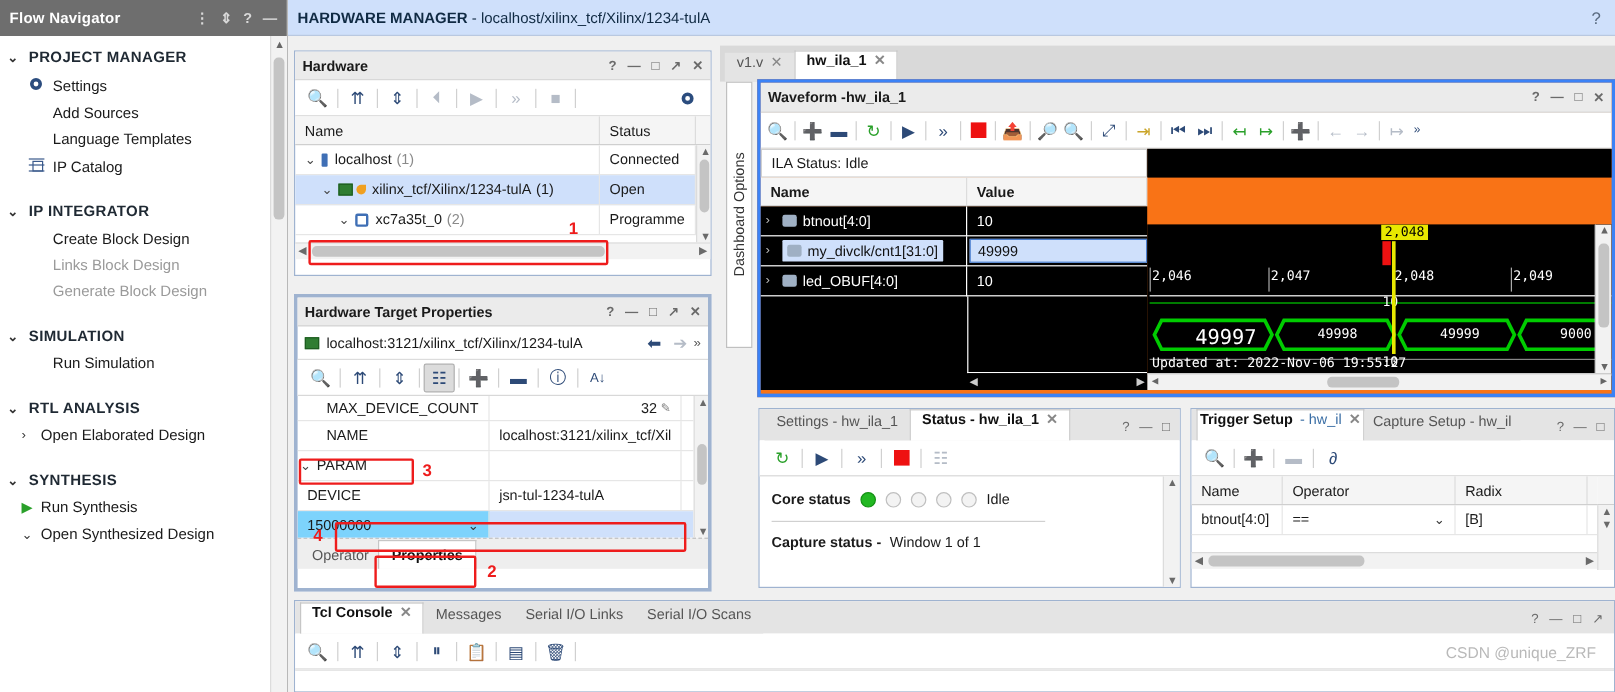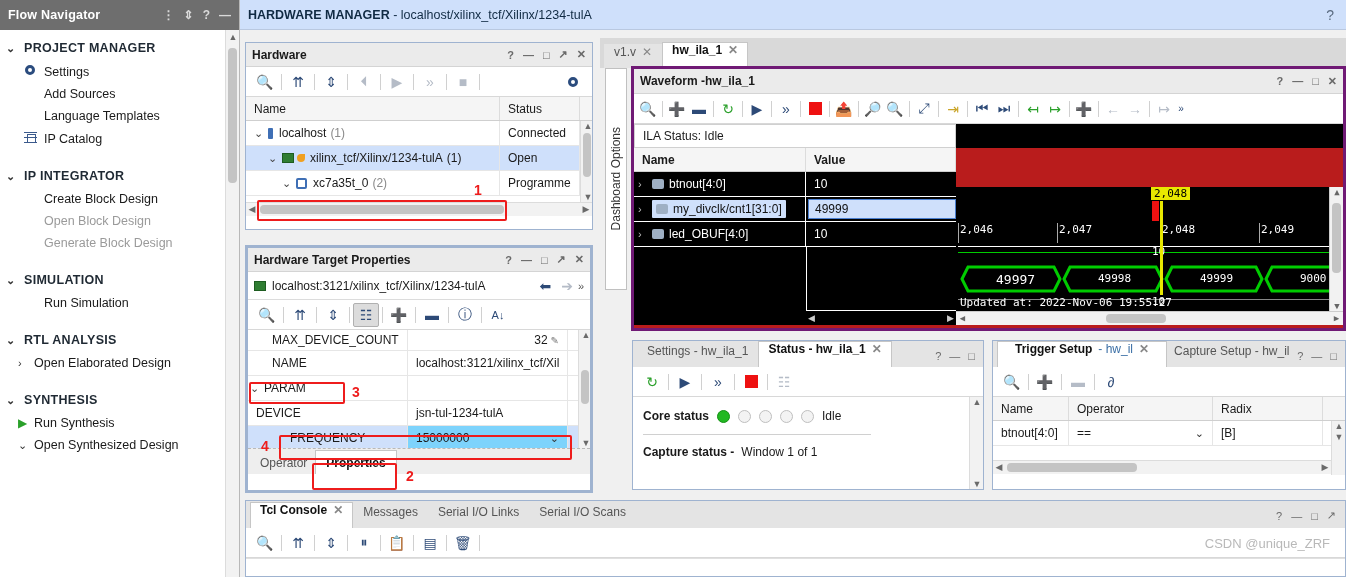--- a/index.html
+++ b/index.html
@@ -123,21 +123,21 @@
   
   .tabstrip { height: 27px; background: #e4e4e4; display: flex; align-items: flex-end; padding-left: 4px; }
   .tab {
     height: 24px; display: flex; align-items: flex-start; gap: 6px; padding: 0 9px;
     font-size: 12px; color: #555; background: #e4e4e4; border: 1px solid transparent;
   }
   .tab.active { background: #ffffff; color: #111; font-weight: bold; border: 1px solid #c6c6c6; border-bottom: none; height: 26px;}
   .tab .x { color: #888; font-size: 12px; }
 
   
-  .wfbox { position: absolute; border: 3px solid #701a75; background: #b91c1c; }
+  .wfbox { position: absolute; border: 3px solid #3b82f6; background: #f97316; }
   .wavearea { background: #000000; position: relative; overflow: hidden;
     font-family: "DejaVu Sans Mono", monospace; font-size: 11px; color: #ffffff; margin-top: 39px; }
 
   .dot { width: 13px; height: 13px; border-radius: 50%; border: 1px solid #bfbfbf; background: #f3f3f3; display:inline-block;}
   .dot.on { background: #22b822; border-color: #149114; }
 
   .vtab {
     position: absolute; background: #ffffff; border: 1px solid #c0c0c0;
     display: flex; align-items: center; justify-content: center;
   }
@@ -186,21 +186,21 @@
       <div class="fn-group" style="margin-top:14px">
         <span class="chev">⌄</span>
         <span>IP INTEGRATOR</span>
       </div>
       <div class="fn-item">
         <span class="gly"></span>
         <span>Create Block Design</span>
       </div>
       <div class="fn-item dim">
         <span class="gly"></span>
-        <span>Open Block Design</span>
+        <span>Links Block Design</span>
       </div>
       <div class="fn-item dim">
         <span class="gly"></span>
         <span>Generate Block Design</span>
       </div>
 
       <div class="fn-group" style="margin-top:14px">
         <span class="chev">⌄</span>
         <span>SIMULATION</span>
       </div>
@@ -382,21 +382,20 @@
               <span style="width:14px;color:#444;font-size:11px">⌄</span>
               <span>PARAM</span>
             </div>
             <div class="td" style="width:160px"></div>
           </div>
           <div class="trow">
             <div class="td" style="width:160px;">DEVICE</div>
             <div class="td" style="width:160px">jsn-tul-1234-tulA</div>
           </div>
           <div class="trow sel">
-            <div class="td" style="width:160px;padding-left:42px">FREQUENCY</div>
             <div class="td" style="width:160px;background:#7dd3fc">
               <span>15000000</span>
               <span style="flex:1"></span>
               <span style="color:#333;font-size:11px">⌄</span>
             </div>
           </div>
         </div>
         <div class="vscroll" style="width:12px">
           <div class="a" style="top:0">▲</div>
           <div class="thumb" style="top:40px;height:34px;left:1.5px;width:8px"></div>
@@ -557,21 +556,21 @@
 
           <div style="position:absolute;left:2px;right:0;top:65px;height:1px;background:#00cc00"></div>
           <div style="position:absolute;left:196px;top:58px;color:#ffffff;font-family:'DejaVu Sans Mono',monospace;font-size:11px">10</div>
 
           <svg style="position:absolute;left:2px;top:78px;" width="380" height="28">
             <polygon points="4,14 10,2 96,2 102,14 96,26 10,26" fill="none" stroke="#00cc00" stroke-width="3"></polygon>
             <polygon points="106,14 112,2 198,2 204,14 198,26 112,26" fill="none" stroke="#00cc00" stroke-width="3"></polygon>
             <polygon points="208,14 214,2 298,2 304,14 298,26 214,26" fill="none" stroke="#00cc00" stroke-width="3"></polygon>
             <polygon points="308,14 314,2 400,2 400,26 314,26" fill="none" stroke="#00cc00" stroke-width="3"></polygon>
           </svg>
-          <span style="position:absolute;left:40px;top:85px;color:#fff;font-family:'DejaVu Sans Mono',monospace;font-size:13px">49997</span>
+          <span style="position:absolute;left:40px;top:85px;color:#fff;font-family:'DejaVu Sans Mono',monospace;font-size:17px">49997</span>
           <span style="position:absolute;left:142px;top:85px;color:#fff;font-family:'DejaVu Sans Mono',monospace;font-size:11px">49998</span>
           <span style="position:absolute;left:244px;top:85px;color:#fff;font-family:'DejaVu Sans Mono',monospace;font-size:11px">49999</span>
           <span style="position:absolute;left:344px;top:85px;color:#fff;font-family:'DejaVu Sans Mono',monospace;font-size:11px">9000</span>
 
           <div style="position:absolute;left:2px;right:0;top:112px;height:1px;background:#888"></div>
           <div style="position:absolute;left:196px;top:108px;color:#ffffff;font-family:'DejaVu Sans Mono',monospace;font-size:11px">10</div>
           <div style="position:absolute;left:2px;right:0;top:125px;height:1px;background:#ffffff"></div>
 
           <div style="position:absolute;left:4px;bottom:16px;color:#ffffff;font-family:'DejaVu Sans Mono',monospace;font-size:11px">Updated at: 2022-Nov-06 19:55:27</div>
 
@@ -636,21 +635,21 @@
         </div>
         <div class="vscroll">
           <div class="a" style="top:0">▲</div>
           <div class="a" style="bottom:0">▼</div>
         </div>
       </div>
     </div>
 
     <div class="panel" style="left:752px; top:340px; width:354px; height:150px;">
       <div class="tabstrip" style="height:26px;background:#e4e4e4">
-        <div class="tab active" style="padding:0 17px">
+        <div class="tab active" style="padding:0 2px">
           <span>Trigger Setup</span>
             <span style="font-weight:normal;color:#3a6ea5"> - hw_il</span>
           <span class="x">✕</span>
         </div>
         <div class="tab" style="padding:0 6px">
           <span>Capture Setup - hw_il</span>
         </div>
         <span style="flex:1"></span>
         <span class="wb" style="color:#6a6a6a;font-size:11px;margin-right:8px;margin-bottom:5px">?</span>
         <span class="wb" style="color:#6a6a6a;font-size:11px;margin-right:8px;margin-bottom:5px">—</span>

